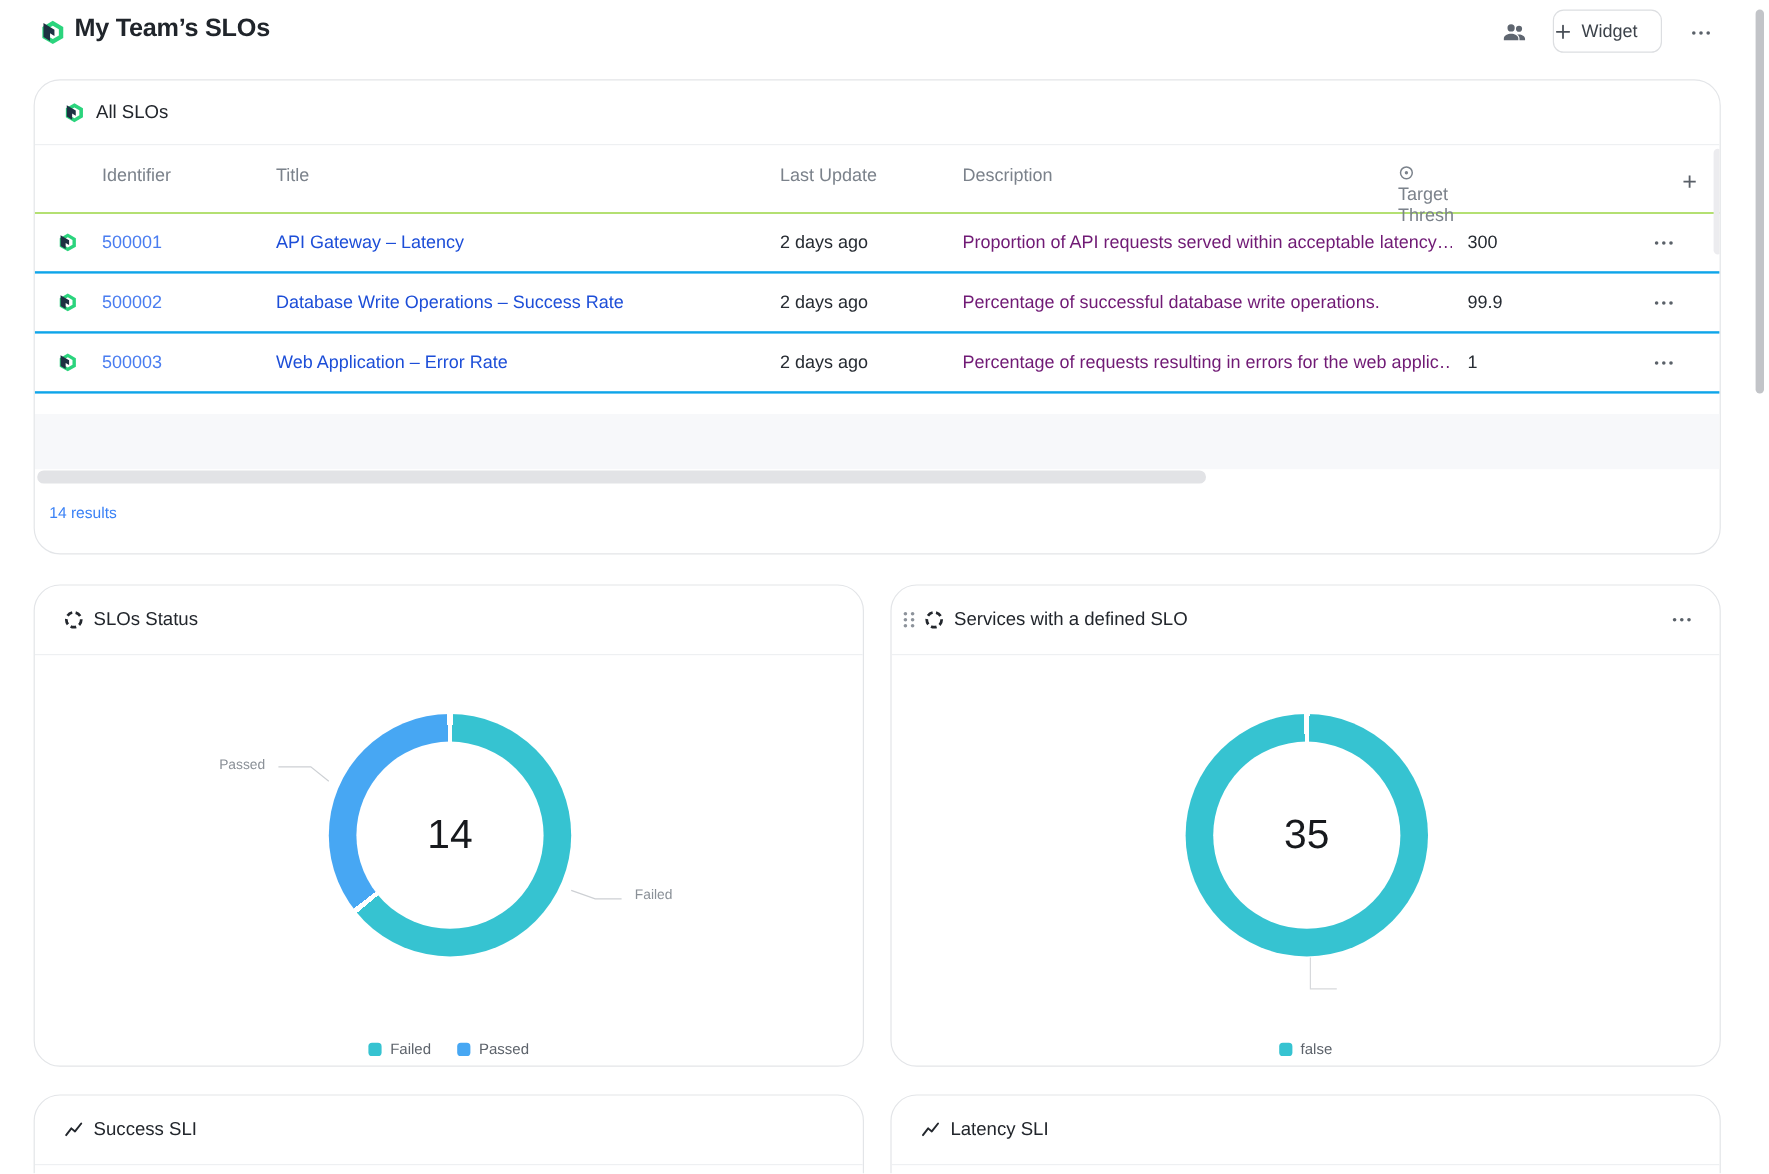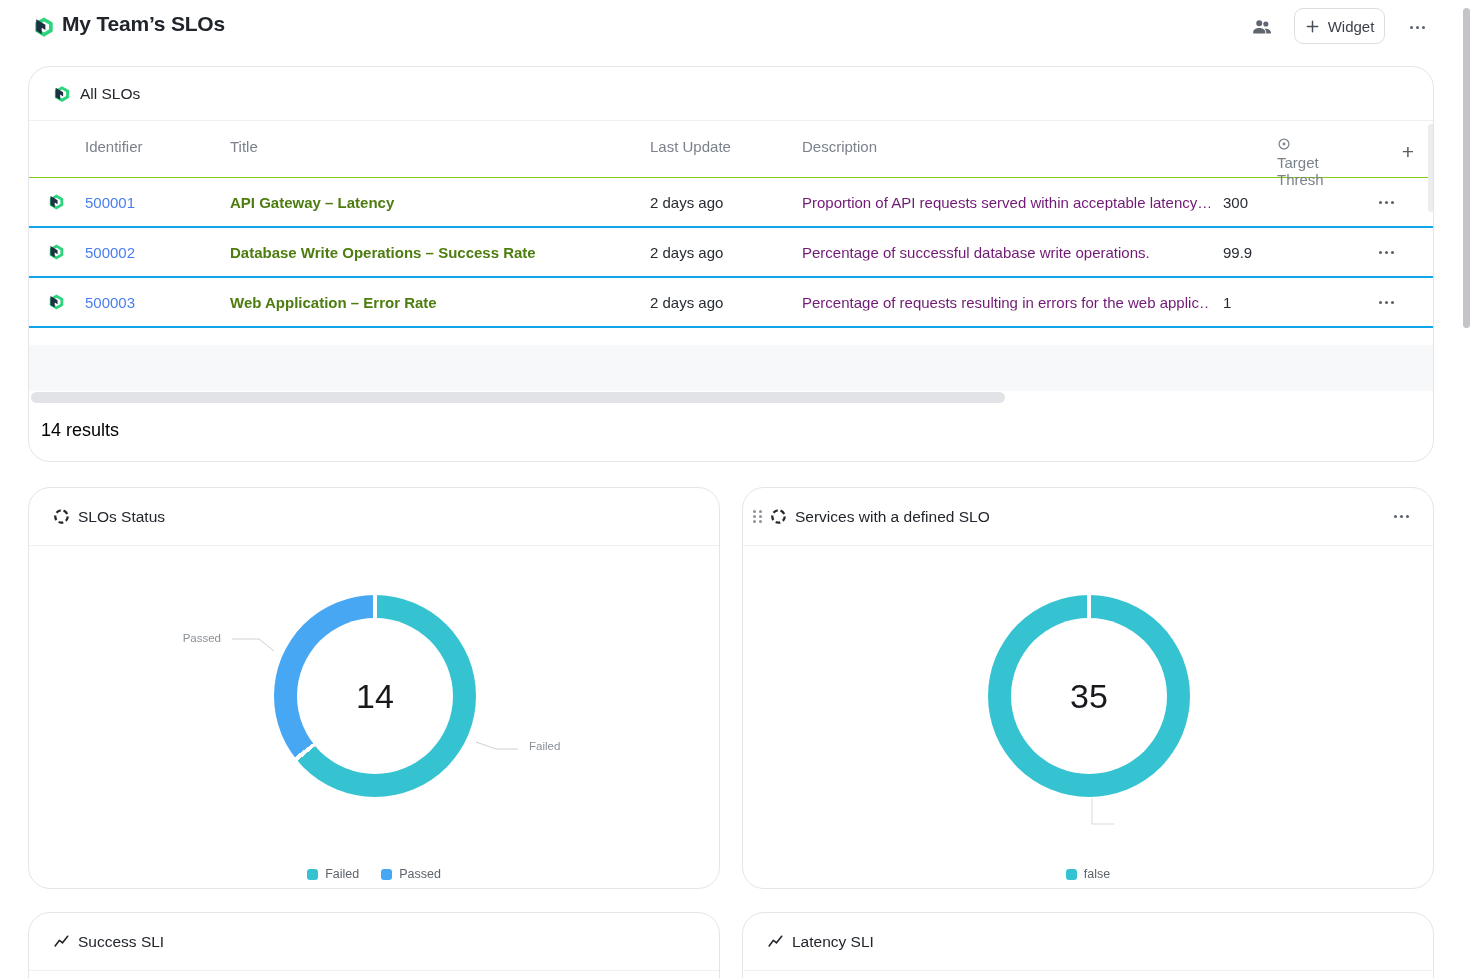--- a/index.html
+++ b/index.html
@@ -5,56 +5,56 @@
   * { margin:0; padding:0; box-sizing:border-box; }
   html,body { background:#ffffff; }
   body { font-family:"Liberation Sans","DejaVu Sans",sans-serif; color:#22262c; }
   .canvas { position:relative; width:1474px; height:978px; background:#fff; overflow:hidden; }
 
   
   .page-logo { position:absolute; left:33px; top:16px; width:22px; height:22px; }
   .page-title { position:absolute; left:62px; top:12px; font-size:21px; font-weight:700; color:#20252b; letter-spacing:-0.2px; }
   .people-btn { position:absolute; left:1249px; top:14px; width:26px; height:26px; display:flex; align-items:center; justify-content:center; cursor:pointer; }
   .widget-btn { position:absolute; left:1294px; top:8px; width:91px; height:36px; border:1px solid #dcdee1; border-radius:9px; background:#fff;
-                display:flex; align-items:center; justify-content:center; gap:8px; cursor:pointer; }
+                display:flex; align-items:center; gap:8px; cursor:pointer; }
   .widget-btn span { font-size:15px; color:#3c424a; }
   .dots { display:inline-flex; gap:3px; align-items:center; justify-content:center; }
   .dots i { width:3px; height:3px; border-radius:50%; background:#5a6169; display:block; }
   .hdr-more { position:absolute; left:1402px; top:16px; width:30px; height:22px; display:flex; align-items:center; justify-content:center; cursor:pointer; }
 
   
   .page-scrollbar { position:absolute; left:1463px; top:8px; width:7px; height:320px; border-radius:4px; background:#c2c4c8; }
 
   
   .card { position:absolute; background:#fff; border:1px solid #e3e5e8; border-radius:22px; overflow:hidden; }
   .card-head { position:relative; height:54px; border-bottom:1px solid #eef0f2; display:flex; align-items:center; }
   .card-title { font-size:15.5px; font-weight:500; color:#22262c; }
 
   
   .table-card { left:28px; top:66px; width:1406px; height:396px; }
   .table-card .card-head { padding-left:24px; gap:9px; }
   .cols { position:relative; height:57px; border-bottom:1px solid #84cc16; font-size:15px; color:#7b828b; }
   .cols span, .cols .col { position:absolute; top:17px; }
   .col-identifier { left:56px; } .col-title { left:201px; } .col-update { left:621px; } .col-desc { left:773px; }
-  .col-thresh { left:1248px; display:flex; align-items:center; gap:7px; top:16px !important; }
+  .col-thresh { left:1136px; display:flex; align-items:center; gap:7px; top:16px !important; }
   .col-add { position:absolute; left:1366px; top:13px; width:26px; height:28px; display:flex; align-items:center; justify-content:center;
              font-size:21px; color:#595f67; cursor:pointer; font-weight:400; }
   .t-row { position:relative; height:50px; border-bottom:2px solid #0ea5e9; font-size:15px; }
   .t-row > * { position:absolute; top:50%; transform:translateY(-50%); white-space:nowrap; }
   .t-row .cell-icon { left:19px; width:17px; height:17px; }
   .t-row .c-id { left:56px; color:#4a7df0; text-decoration:none; cursor:pointer; }
-  .t-row .c-title { left:201px; color:#4d7c0f; text-decoration:none; cursor:pointer;font-weight:bold; }
+  .t-row .c-title { left:201px; color:#1d4ed8; text-decoration:none; cursor:pointer; }
   .t-row .c-update { left:621px; color:#272c33; }
   .t-row .c-desc { left:773px; width:408px; overflow:hidden; color:#701a75; }
   .t-row .c-thresh { left:1194px; color:#272c33; }
   .t-row .c-more { left:1345px; width:24px; height:24px; display:flex; align-items:center; justify-content:center; cursor:pointer; }
   .gray-band { position:absolute; left:0; top:278px; width:100%; height:46px; background:#f7f8fa; }
   .h-scrollbar { position:absolute; left:2px; top:325px; width:974px; height:11px; border-radius:6px; background:#e2e3e6; }
   .inner-v-scrollbar { position:absolute; left:1399px; top:57px; width:7px; height:88px; border-radius:4px; background:#ececef; }
-  .table-footer { position:absolute; left:12px; top:353px; font-size:18px; color:#000000; }
+  .table-footer { position:absolute; left:12px; top:353px; font-size:13px; color:#3b82f6; }
 
   
   .chart-card { top:487px; width:692px; height:402px; }
   .chart-card .card-head { height:58px; }
   .slos-card { left:28px; } .slos-card .card-head { padding-left:24px; gap:8px; }
   .services-card { left:742px; } .services-card .card-head { padding-left:10px; gap:8px; }
   .drag-handle { display:grid; grid-template-columns:repeat(2,3px); grid-auto-rows:3px; gap:2px 3px; cursor:grab; }
   .drag-handle i { width:3px; height:3px; border-radius:50%; background:#8d939b; }
   .card-more { position:absolute; right:18px; top:50%; transform:translateY(-50%); width:28px; height:22px;
                display:flex; align-items:center; justify-content:center; cursor:pointer; }

